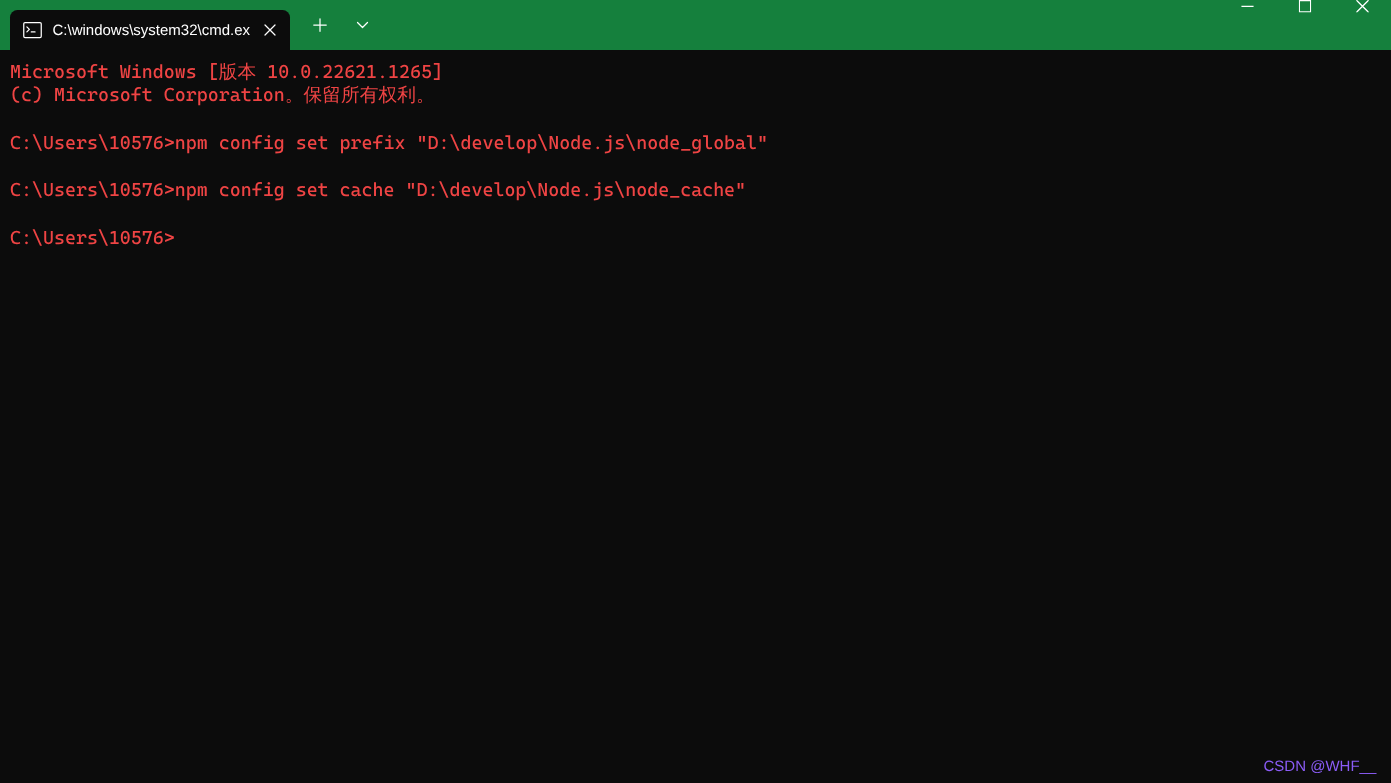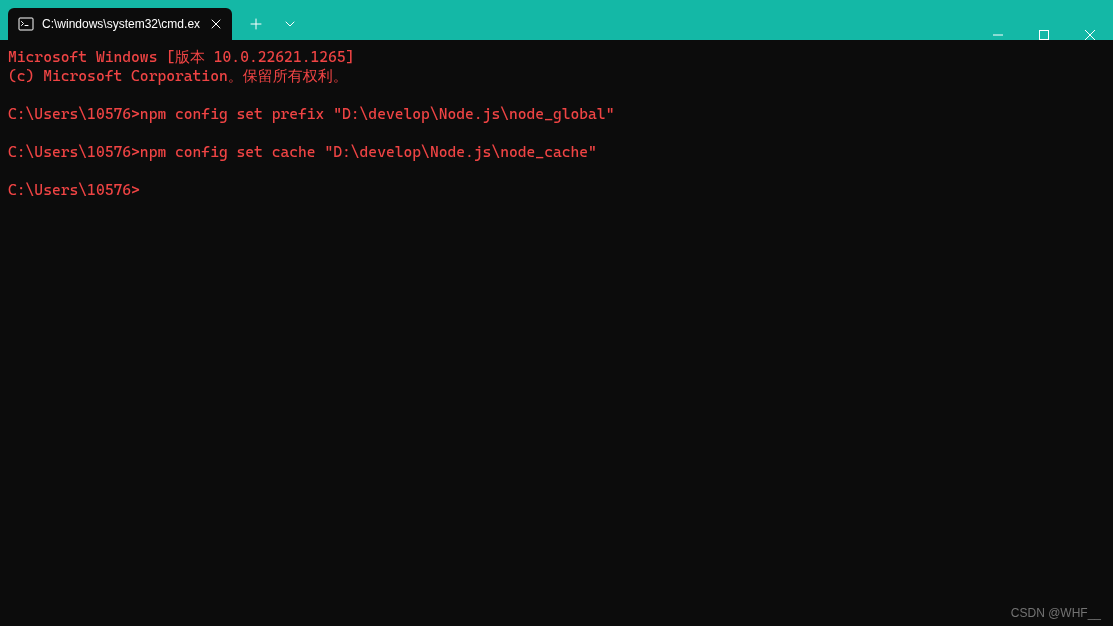--- a/index.html
+++ b/index.html
@@ -10,23 +10,23 @@
     body {
       width: 1113px;
       height: 626px;
       background: #0c0c0c;
       font-family: Consolas, "Cascadia Mono", monospace;
       overflow: hidden;
       position: relative;
     }
     .titlebar {
       height: 40px;
-      background: #14b8a6;
+      background: #15803d;
       display: flex;
-      align-items: flex-end;
+      align-items: flex-start;
       user-select: none;
     }
     .tab-area {
       display: flex;
       align-items: stretch;
       padding-left: 8px;
     }
     .tab {
       display: flex;
       align-items: center;
@@ -107,21 +107,21 @@
       white-space: pre;
       font-family: Consolas, "Cascadia Mono", monospace;
     }
     .term-line {
       display: block;
     }
     .watermark {
       position: absolute;
       bottom: 6px;
       right: 12px;
-      color: #737373;
+      color: #8b5cf6;
       font-size: 12px;
       font-family: "Segoe UI", sans-serif;
       margin-left: 37px;
     }
   </style>
 </head>
 <body>
 
 <div class="titlebar">
   <div class="tab-area">

